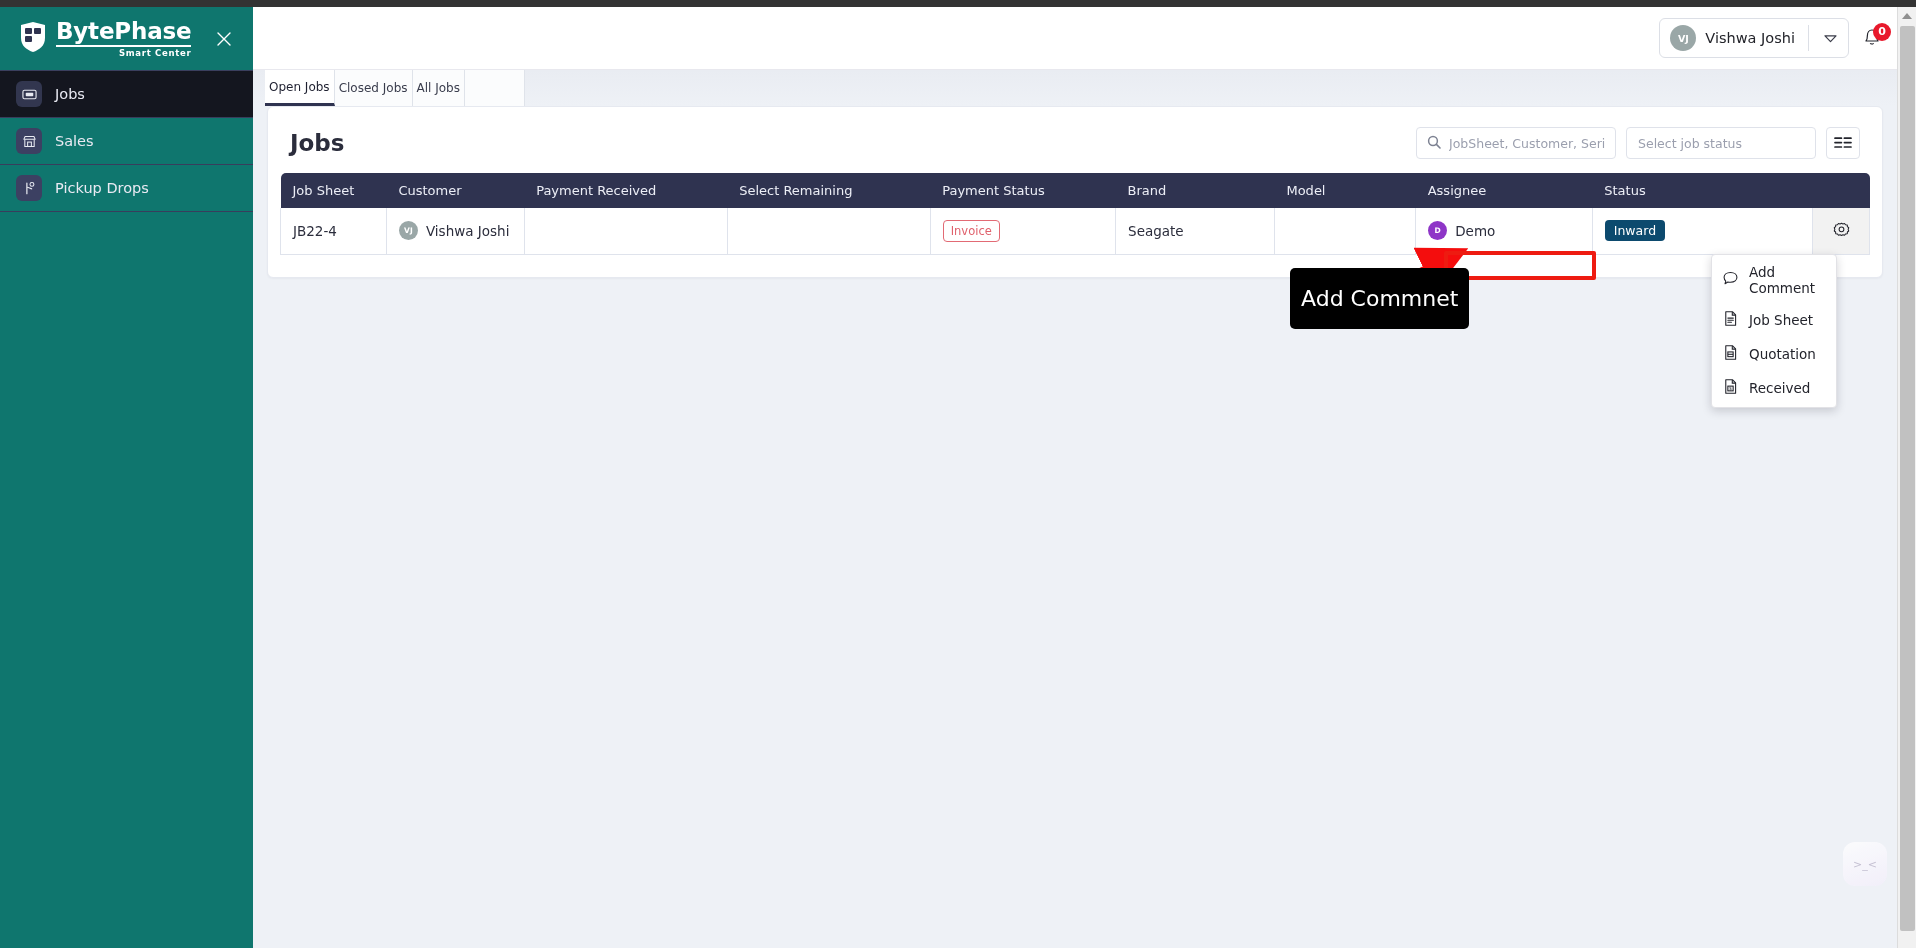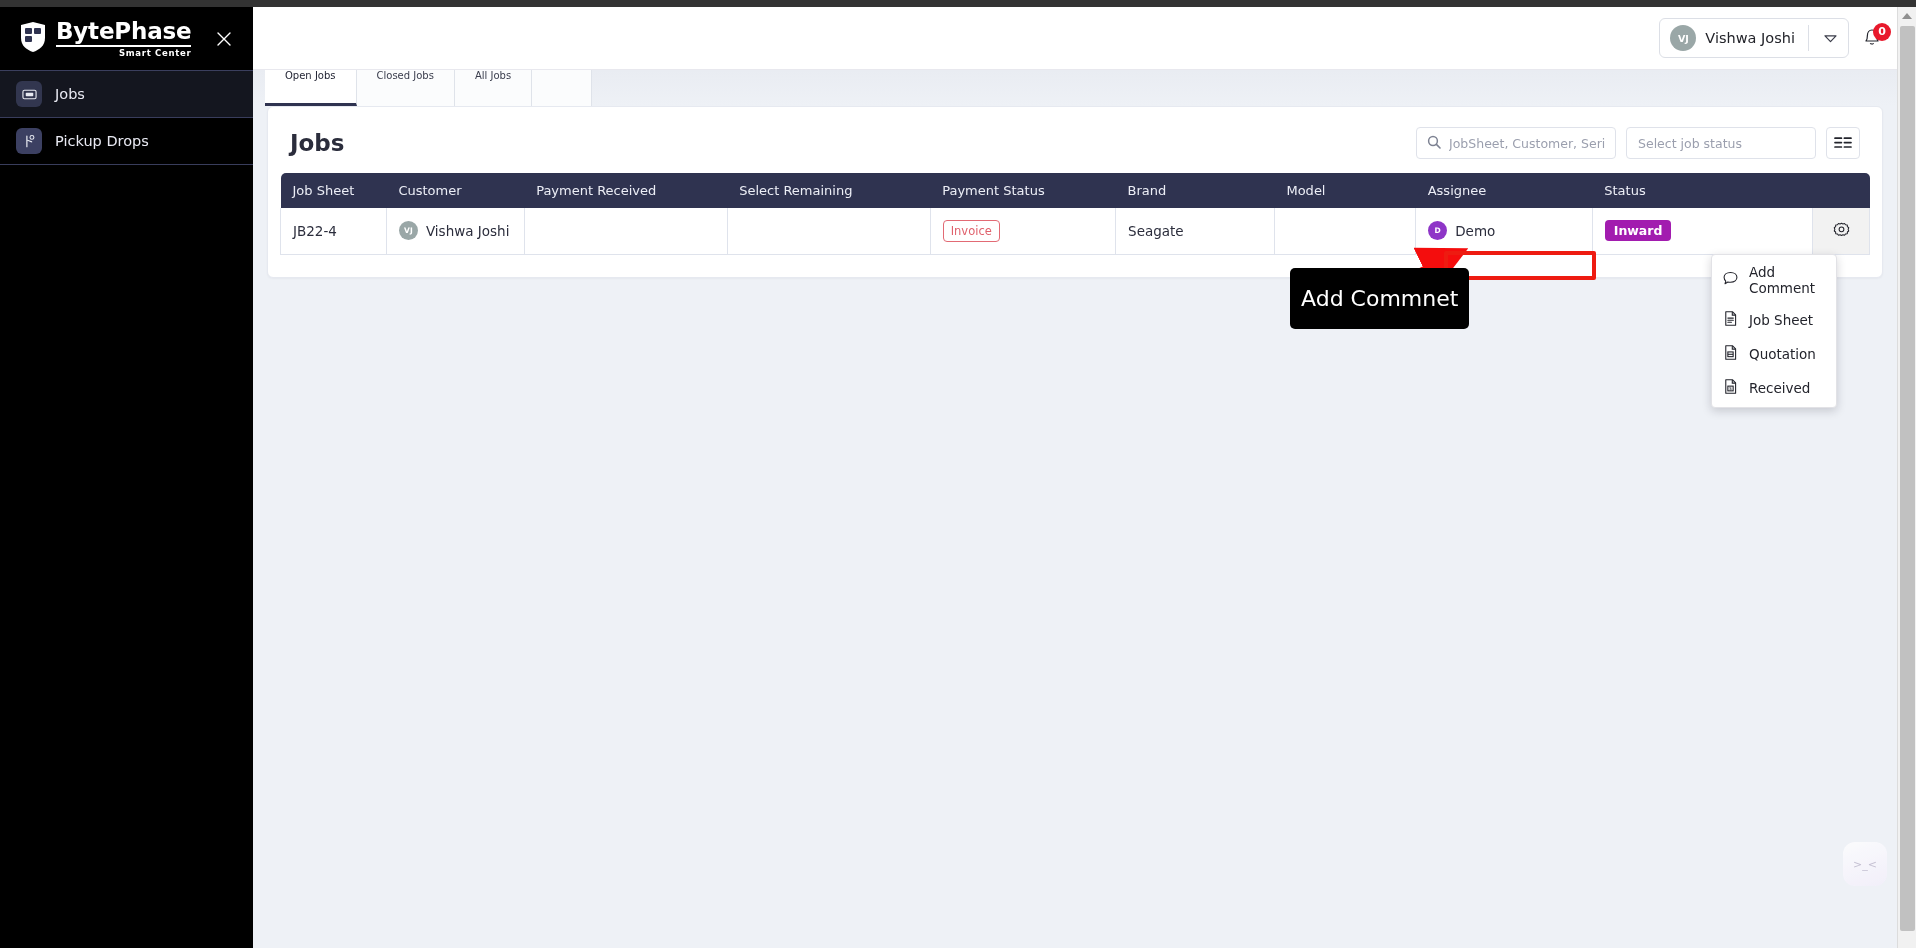--- a/index.html
+++ b/index.html
@@ -29,21 +29,21 @@
     border-bottom: 6px solid #8f8f8f;
   }
   .page-scrollbar .sb-thumb {
     position: absolute; top: 19px; left: 2px; width: 15px; height: 905px;
     background: #c1c1c1; border-radius: 2px;
   }
 
   
   .sidebar {
     position: absolute; top: 7px; left: 0; width: 253px; height: 941px;
-    background: #000000; color: #e8eaf2;
+    background: #0f766e; color: #e8eaf2;
     display: flex; flex-direction: column;
   }
   .sidebar-brand {
     height: 64px; display: flex; align-items: center;
     padding: 0 14px 0 18px; gap: 8px;
     border-bottom: 1px solid #3b3f5e;
   }
   .brand-logo-shield { flex: 0 0 auto; }
   .brand-text-wrap { display: flex; flex-direction: column; line-height: 1; }
   .brand-name {
@@ -109,22 +109,22 @@
     color: #fff; font-size: 11px; font-weight: 600;
     display: flex; align-items: center; justify-content: center; padding: 0 4px;
   }
 
   
   .tabstrip {
     height: 36px; display: flex; align-items: flex-end;
     padding-left: 12px; background: linear-gradient(180deg,#e9ecf2 0%, #eef1f6 100%);
   }
   .tab {
-    height: 36px; padding: 0 20px; display: flex; 
-    font-size: 10px; color: #3a3d4d; cursor: pointer;
+    height: 36px; padding: 0 4px; display: flex; align-items: center;
+    font-size: 12px; color: #3a3d4d; cursor: pointer;
     background: #fbfcfd; border-right: 1px solid #dfe3ea;
   }
   .tab.active {
     background: #ffffff; color: #1e2030; font-weight: 500;
     border-bottom: 3px solid #2f3350;
   }
   .tabstrip-filler { flex: 1 1 auto; height: 36px; background: #fbfcfd; border-right: 1px solid #dfe3ea; max-width: 60px;}
 
   
   .card {
@@ -174,22 +174,22 @@
   }
   .cell-flex { display: flex; align-items: center; gap: 8px; }
   .av-sm { width: 19px; height: 19px; border-radius: 50%; color: #fff;
            font-size: 7.5px; font-weight: 600; display: flex;
            align-items: center; justify-content: center; flex: 0 0 auto; }
   .badge-unpaid {
     display: inline-block; border: 1px solid #e26a74; color: #e0616c;
     border-radius: 4px; font-size: 11.5px; padding: 3px 7px; background: #fff;
   }
   .badge-inward {
-    display: inline-block; background: #a21caf; color: #fff;
-    border-radius: 4px; font-size: 12.5px; padding: 3px 9px; font-weight: 700;
+    display: inline-block; background: #0c4a6e; color: #fff;
+    border-radius: 4px; font-size: 12.5px; padding: 3px 9px; font-weight: 400;
   }
   .gear-cell { padding: 0 !important; width: 46px; position: relative; background: #f2f2f2 !important;}
   .gear-btn {
     width: 100%; height: 44px; display: flex; align-items: center;
     justify-content: center; cursor: pointer; background: #f2f2f2;
   }
 
   
   .ctx-menu {
     position: absolute; top: 247px; left: 1458px; width: 126px;
@@ -255,20 +255,30 @@
     <div class="nav-item active">
       <span class="nav-icon">
         <svg width="15" height="15" viewBox="0 0 16 16">
           <rect x="1" y="3.5" width="14" height="9" rx="1.6" fill="none" stroke="#e8eaf2" stroke-width="1.2"></rect>
           <rect x="4" y="6.2" width="8" height="3.6" rx="0.8" fill="#e8eaf2"></rect>
         </svg>
       </span>
       <span>Jobs</span>
     </div>
 
+    <div class="nav-item">
+      <span class="nav-icon">
+        <svg width="15" height="15" viewBox="0 0 16 16">
+          <path d="M2 5.5 L3.3 2.6 H12.7 L14 5.5 Z" fill="none" stroke="#e8eaf2" stroke-width="1.1" stroke-linejoin="round"></path>
+          <path d="M3 5.8 V13.3 H13 V5.8" fill="none" stroke="#e8eaf2" stroke-width="1.1"></path>
+          <rect x="6" y="8.6" width="4" height="4.7" fill="none" stroke="#e8eaf2" stroke-width="1.1"></rect>
+        </svg>
+      </span>
+      <span>Sales</span>
+    </div>
 
 
     <div class="nav-item">
       <span class="nav-icon">
         <svg width="15" height="15" viewBox="0 0 16 16">
           <circle cx="10.6" cy="3.6" r="2.1" fill="none" stroke="#e8eaf2" stroke-width="1.1"></circle>
           <path d="M5.2 2.2 V13.6" stroke="#e8eaf2" stroke-width="1.3" stroke-linecap="round"></path>
           <path d="M5.4 6.6 C7.6 6.6 8.6 8.4 10.8 8.4" fill="none" stroke="#e8eaf2" stroke-width="1.1"></path>
         </svg>
       </span>

